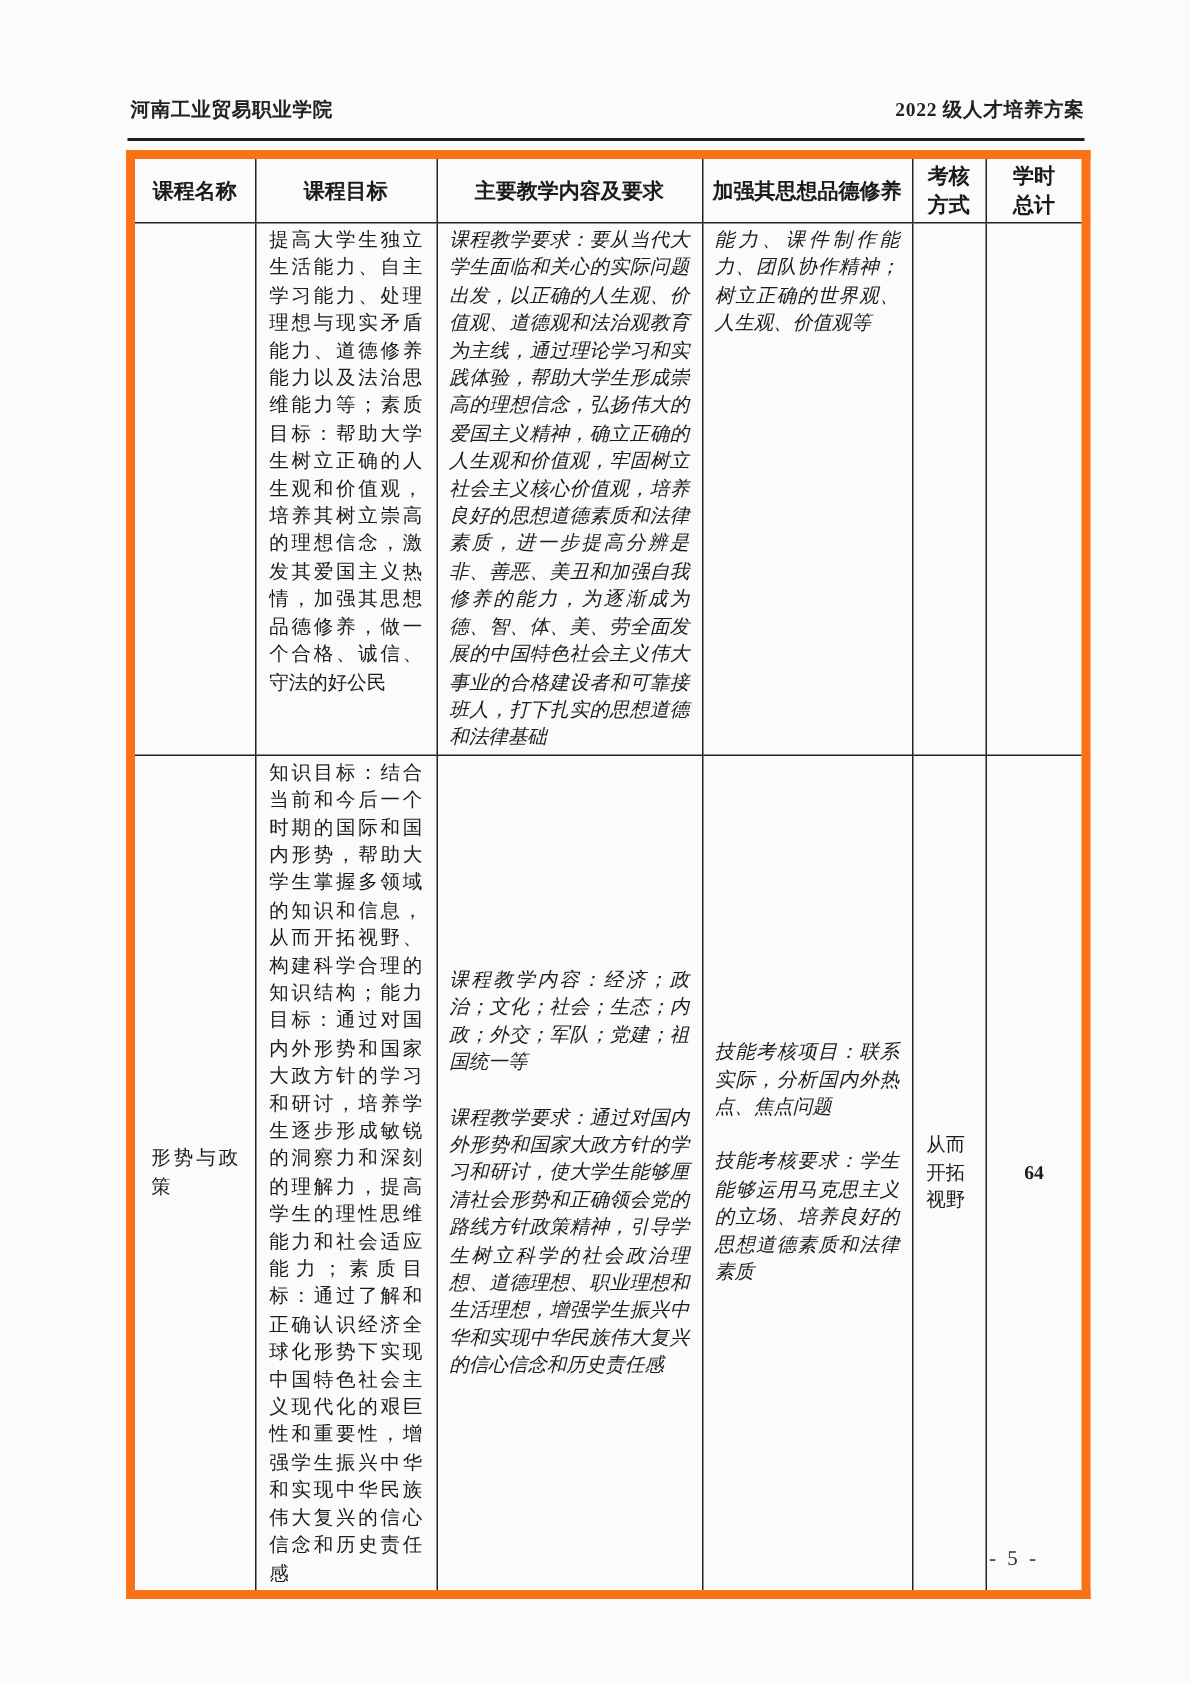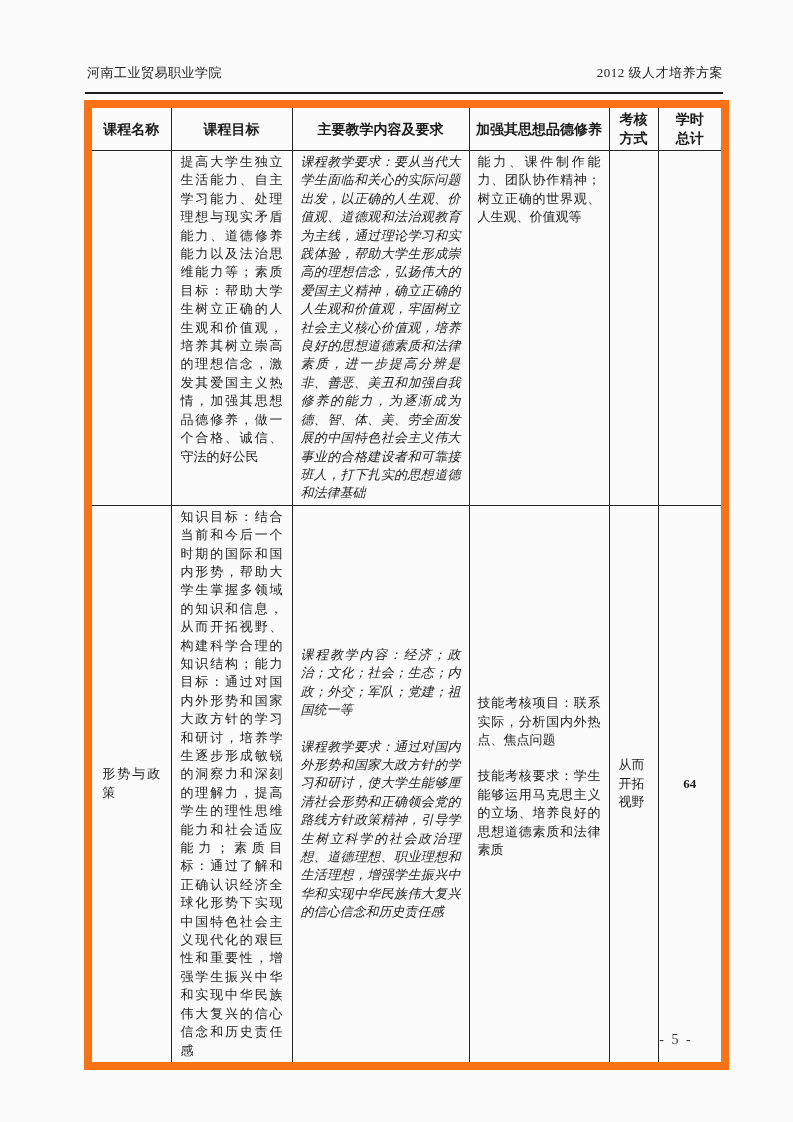--- a/index.html
+++ b/index.html
@@ -6,71 +6,71 @@
   body {
     width:793px; height:1122px; position:relative;
     background:#fbfbfb; overflow:hidden;
     font-family:"Liberation Serif","DejaVu Serif",serif;
     color:#1b1b1b;
     -webkit-font-smoothing:antialiased;
   }
   .page-header {
     position:absolute; left:87px; top:64px; width:636px;
     display:flex; justify-content:space-between; align-items:flex-end;
-    font-size:13px; letter-spacing:0.5px; color:#222;
+    font-size:13px; letter-spacing:0.5px; color:#222;font-weight:bold;
   }
   .header-rule {
     position:absolute; left:85px; top:92px; width:638px; height:2px;
     background:#1e1e1e;
   }
   table.course-table {
     position:absolute; left:84px; top:100px; width:637px;
     border-collapse:collapse; table-layout:fixed;
-    border:8px solid #f97316;
+    border:6px solid #f97316;
     font-size:13px; line-height:18.4px; color:#1b1b1b;
   }
   .course-table th, .course-table td {
     border:1px solid #232323;
     overflow:hidden;
   }
   .course-table th {
     font-family:"Liberation Sans","DejaVu Sans",sans-serif;
     font-weight:700; font-size:14px; line-height:19px;
     text-align:center; vertical-align:middle; padding:2px 2px;
   }
   .hwrap       { margin:0 auto; }
   .hwrap.narrow{ width:32px; }
   tr.head-row  { height:45px; }
   tr.row-1     { height:340px;margin-top:44px; }
   tr.row-2     { height:524px; }
   td.v-top { vertical-align:top; }
   td.v-mid { vertical-align:middle; }
   td.cell-objectives { padding:2px 9px 2px 9px; text-align:justify; }
   td.cell-content    { padding:2px 8px 2px 8px; text-align:justify;font-style:italic; }
-  td.cell-assessment { padding:2px 8px 16px 8px; text-align:justify; }
+  td.cell-assessment { padding:2px 8px 16px 8px; text-align:justify;font-style:italic; }
   td.cell-name       { text-align:center; }
   .name-wrap {
     width:58px; margin:0 auto; text-align:justify;
   }
   td.cell-method { vertical-align:middle; }
   .method-wrap { width:30px; margin:0 auto; text-align:left; }
   td.cell-hours { text-align:center; vertical-align:middle;font-weight:bold; }
   .para       { text-align:justify; }
   .para + .para { margin-top:18px; }
   .page-number {
     position:absolute; left:640px; top:1032px; width:72px;
     text-align:center; font-size:14px; letter-spacing:2px; color:#333;
   }
 </style>
 </head>
 <body>
 
 <div class="page-header">
   <span>河南工业贸易职业学院</span>
-  <span>2012 级人才培养方案</span>
+  <span>2022 级人才培养方案</span>
 </div>
 <div class="header-rule"></div>
 
 <table class="course-table">
   <colgroup>
     <col style="width:83px">
       <col style="width:121px">
       <col style="width:177px">
     <col style="width:140px">
       <col style="width:49px">

